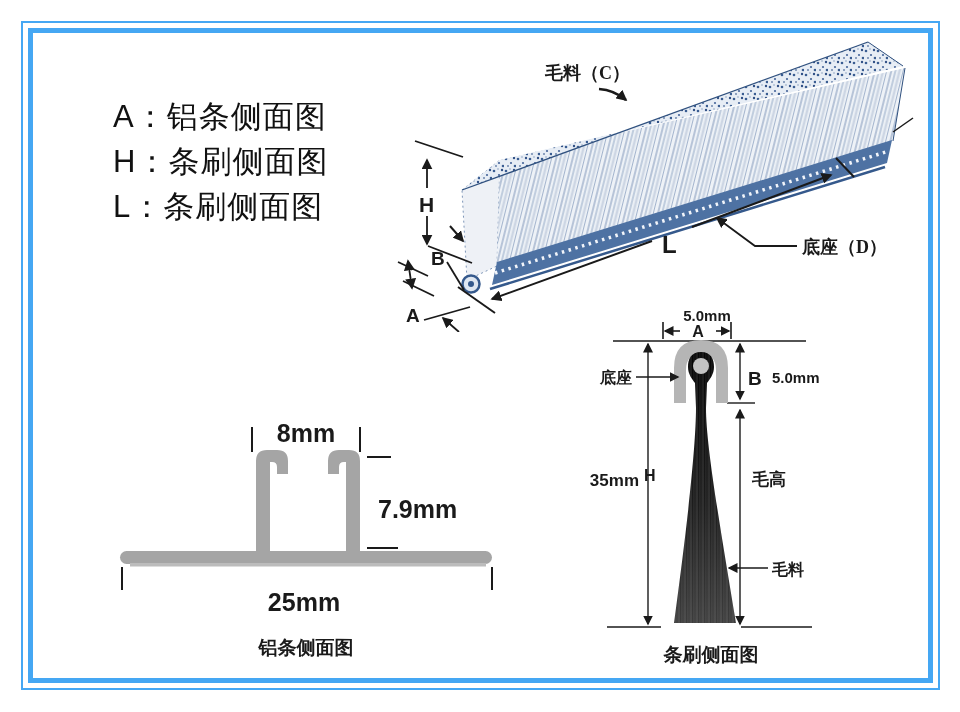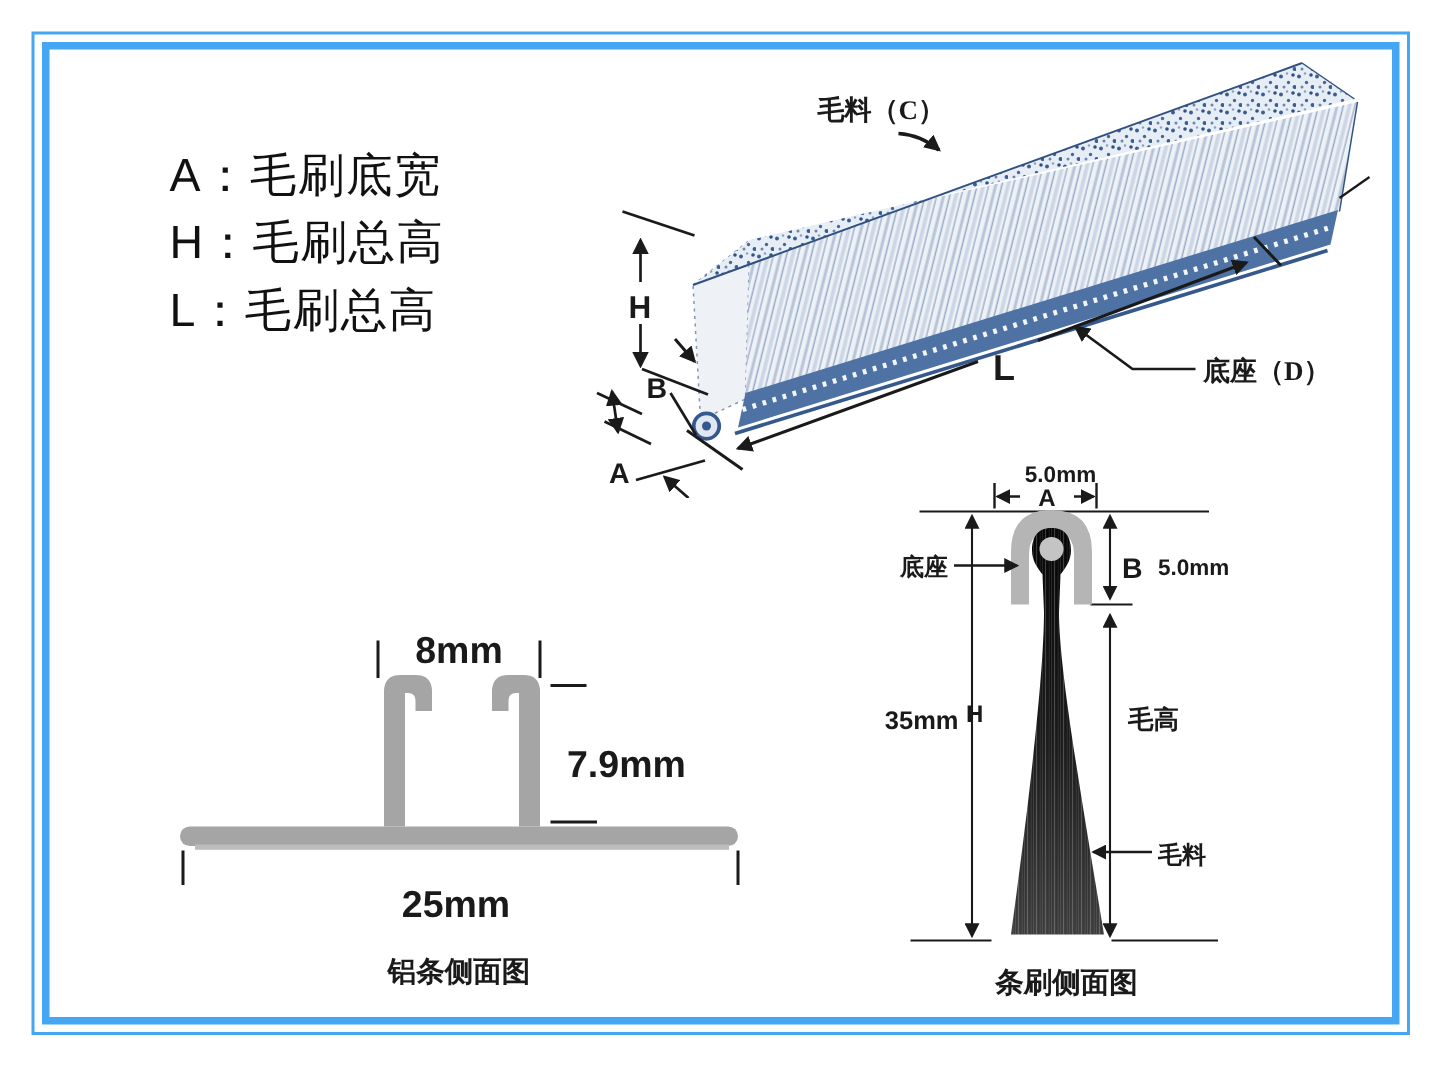--- a/index.html
+++ b/index.html
@@ -19,23 +19,23 @@
 </style>
 </head>
 <body>
 
 <div class="canvas">
 
   <div class="frame-outer"></div>
   <div class="frame-inner"></div>
 
   <div class="legend">
-    <div>A：毛刷底宽</div>
-    <div>H：毛刷总高</div>
-    <div>L：毛刷总高</div>
+    <div>A：铝条侧面图</div>
+    <div>H：条刷侧面图</div>
+    <div>L：条刷侧面图</div>
   </div>
 
   <svg style="position:absolute;left:390px;top:32px;" width="555" height="300" viewBox="390 32 555 300">
     <defs>
       <marker id="arr" viewBox="0 0 10 10" refX="8.5" refY="5" markerWidth="11" markerHeight="11" orient="auto-start-reverse" markerUnits="userSpaceOnUse">
         <path d="M0,0 L10,5 L0,10 Z" fill="#1a1a1a"></path>
       </marker>
       <pattern id="stipple" width="12" height="12" patternUnits="userSpaceOnUse">
         <rect width="12" height="12" fill="#e7edf5"></rect>
         <circle cx="2" cy="3" r="1.3" fill="#3a5d92"></circle>

